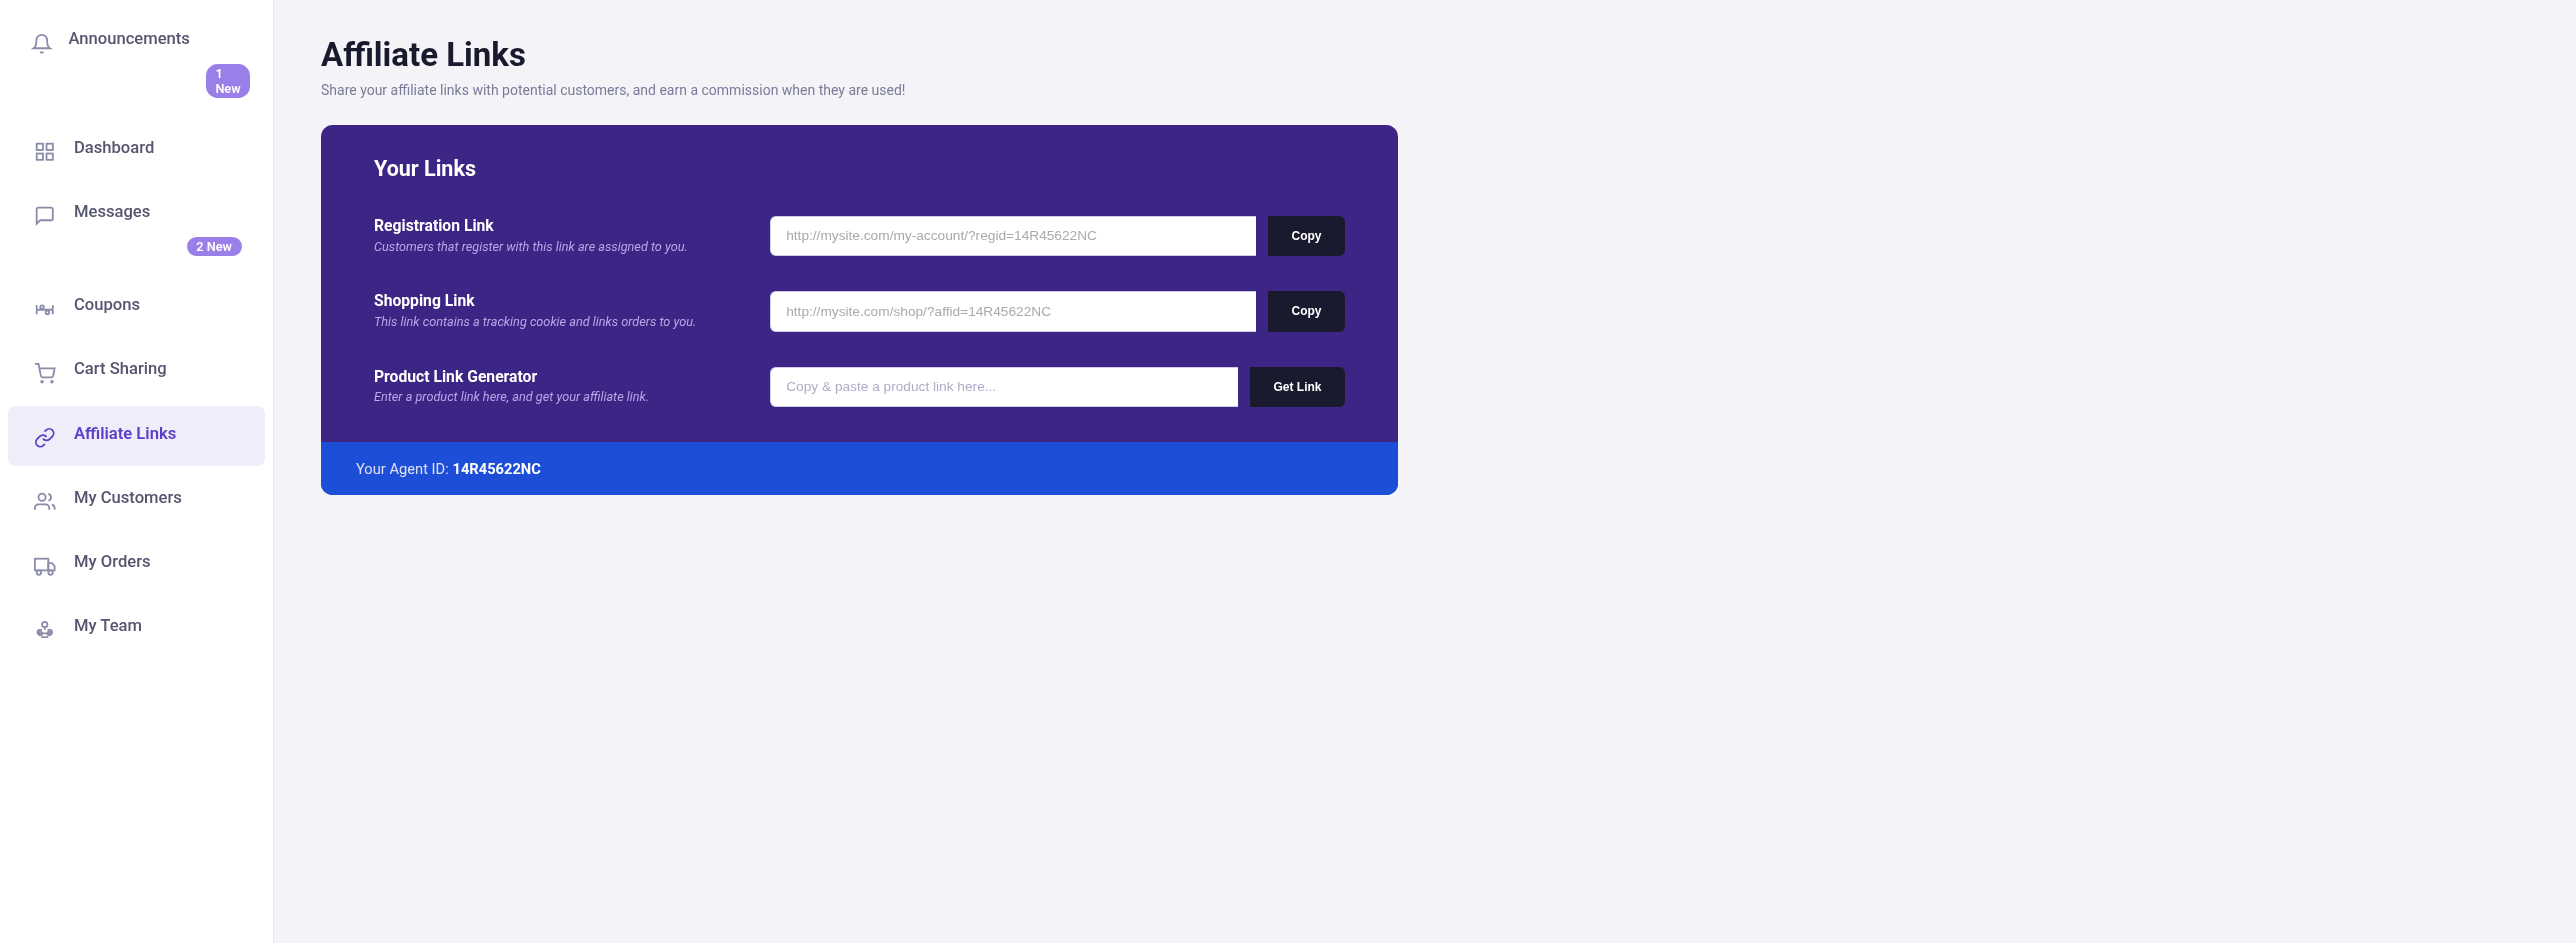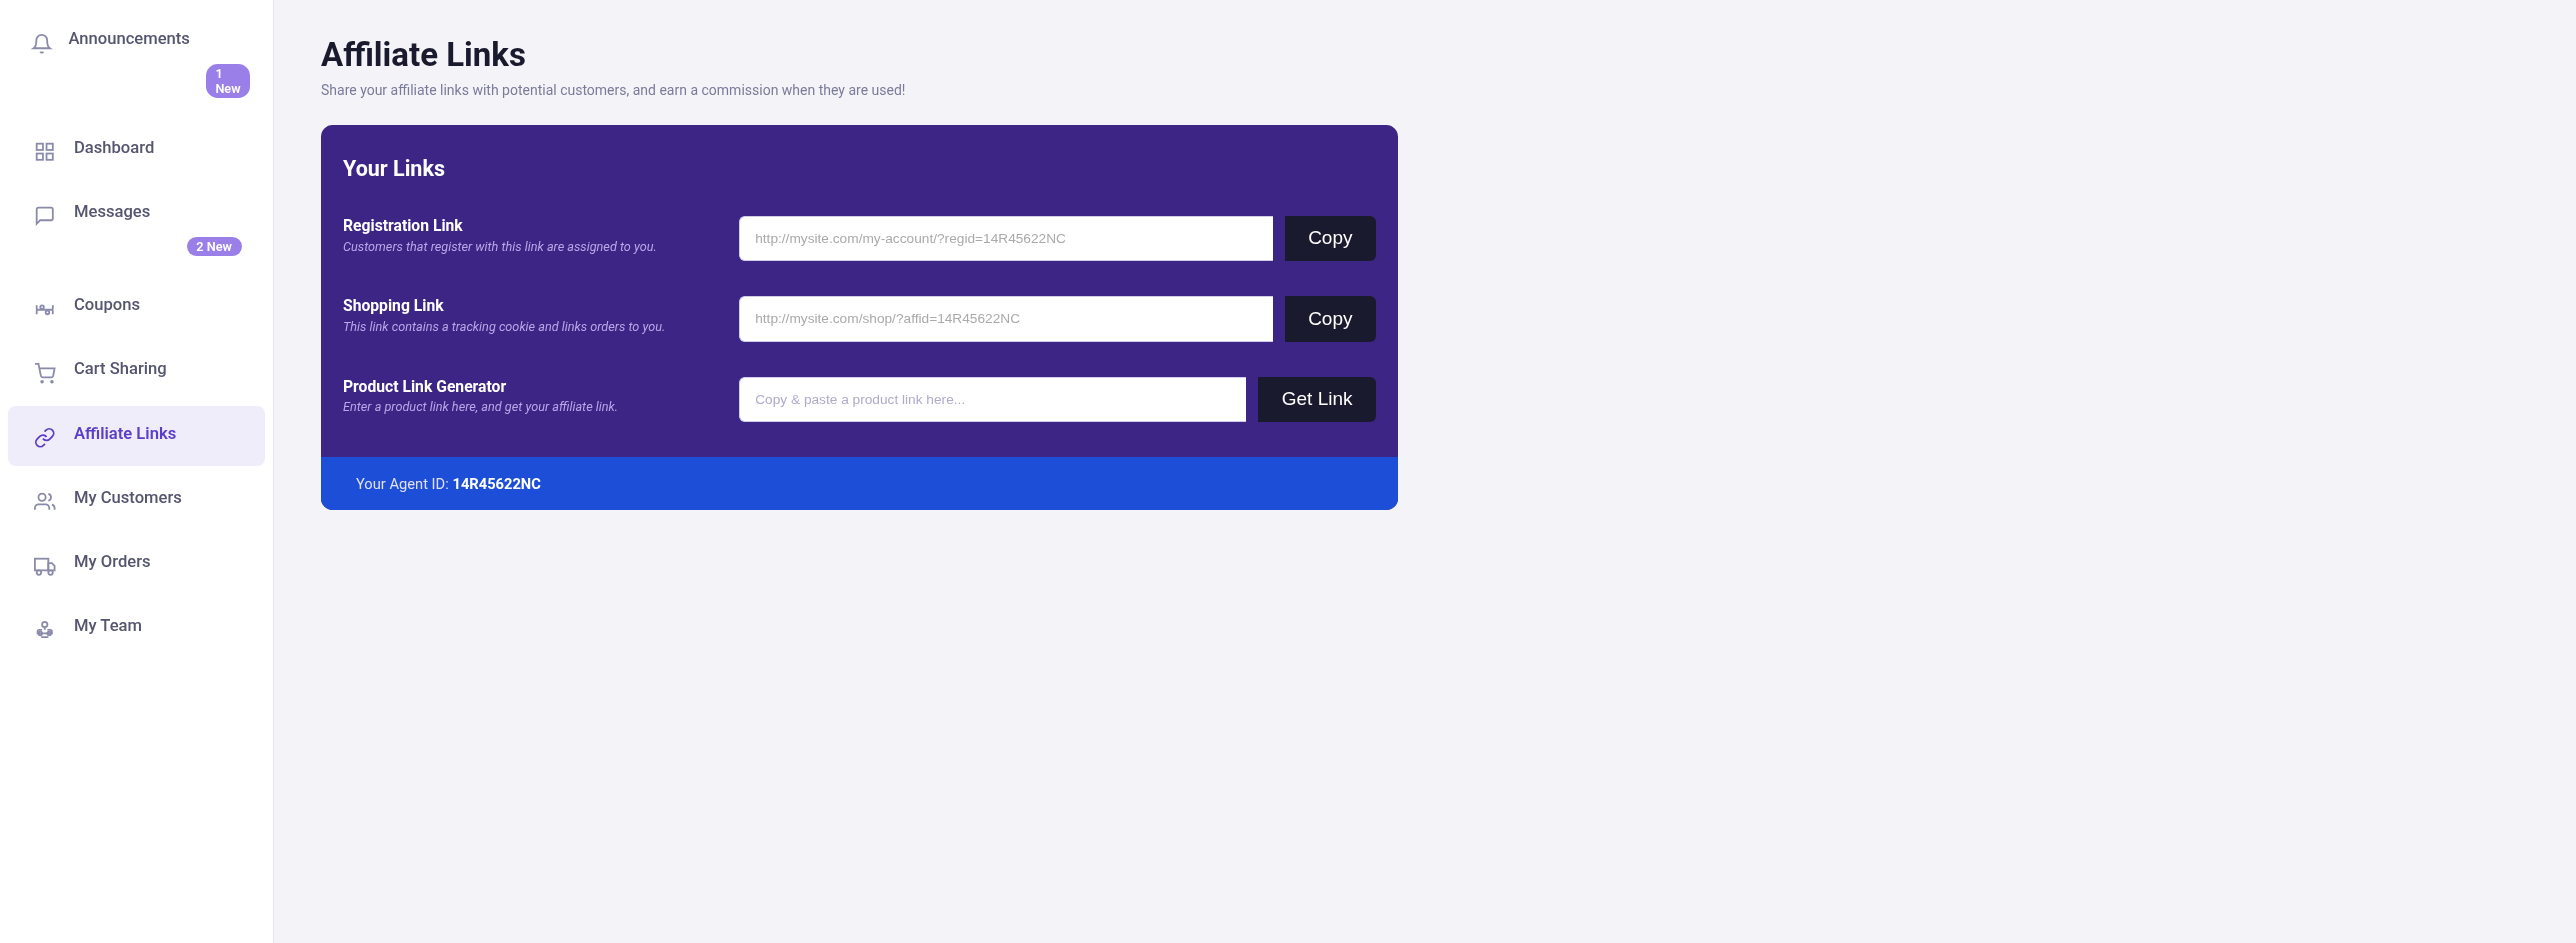--- a/index.html
+++ b/index.html
@@ -77,21 +77,21 @@
     }
 
     
     .card {
       background: #3d2585;
       border-radius: 11.7px;
       overflow: hidden;
       max-width: 1077px;
     }
     .card-body {
-      padding: 31px 22px 35px;
+      padding: 31px 53px 35px;
     }
     .card-title {
       font-size: 21.5px;
       font-weight: 700;
       color: #ffffff;
       margin-bottom: 27px;
     }
 
     
     .link-row {
@@ -136,22 +136,22 @@
       outline: none;
     }
     .link-input::placeholder {
       color: #b0aac8;
     }
     .link-button {
       background: #1a1a2e;
       color: #ffffff;
       border: none;
       padding: 11.7px 23.5px;
-      font-size: 19px;
-      font-weight: 400;
+      font-size: 12px;
+      font-weight: 700;
       border-radius: 0 5.9px 5.9px 0;
       cursor: pointer;
       white-space: nowrap;
     }
 
     
     .card-footer {
       background: #1d4ed8;
       padding: 17.6px 35px;
       font-size: 14.7px;

